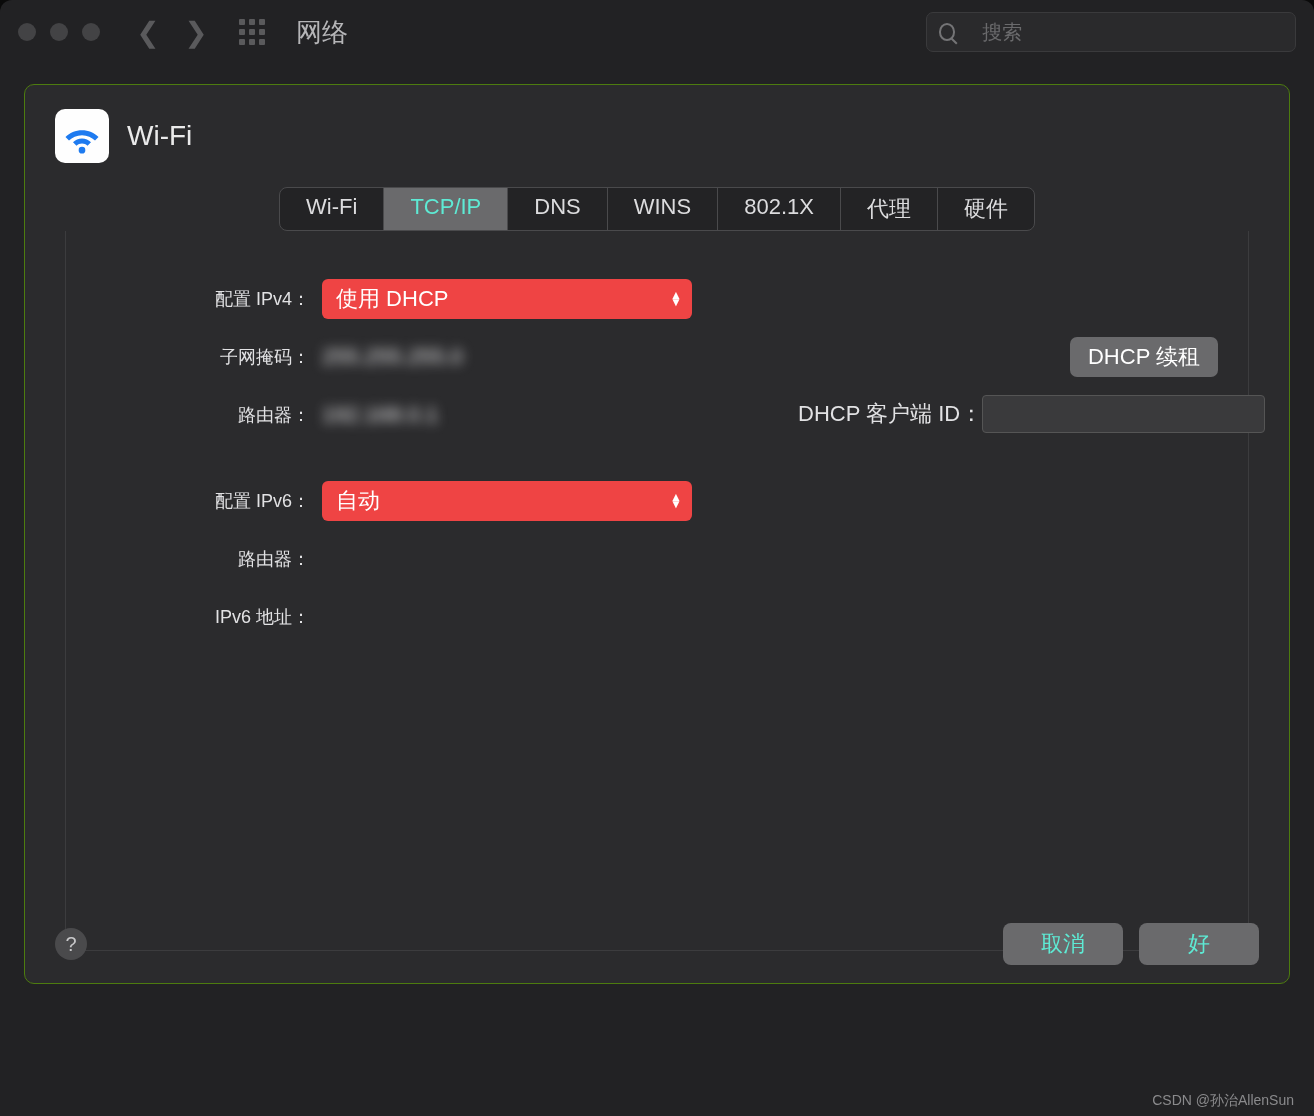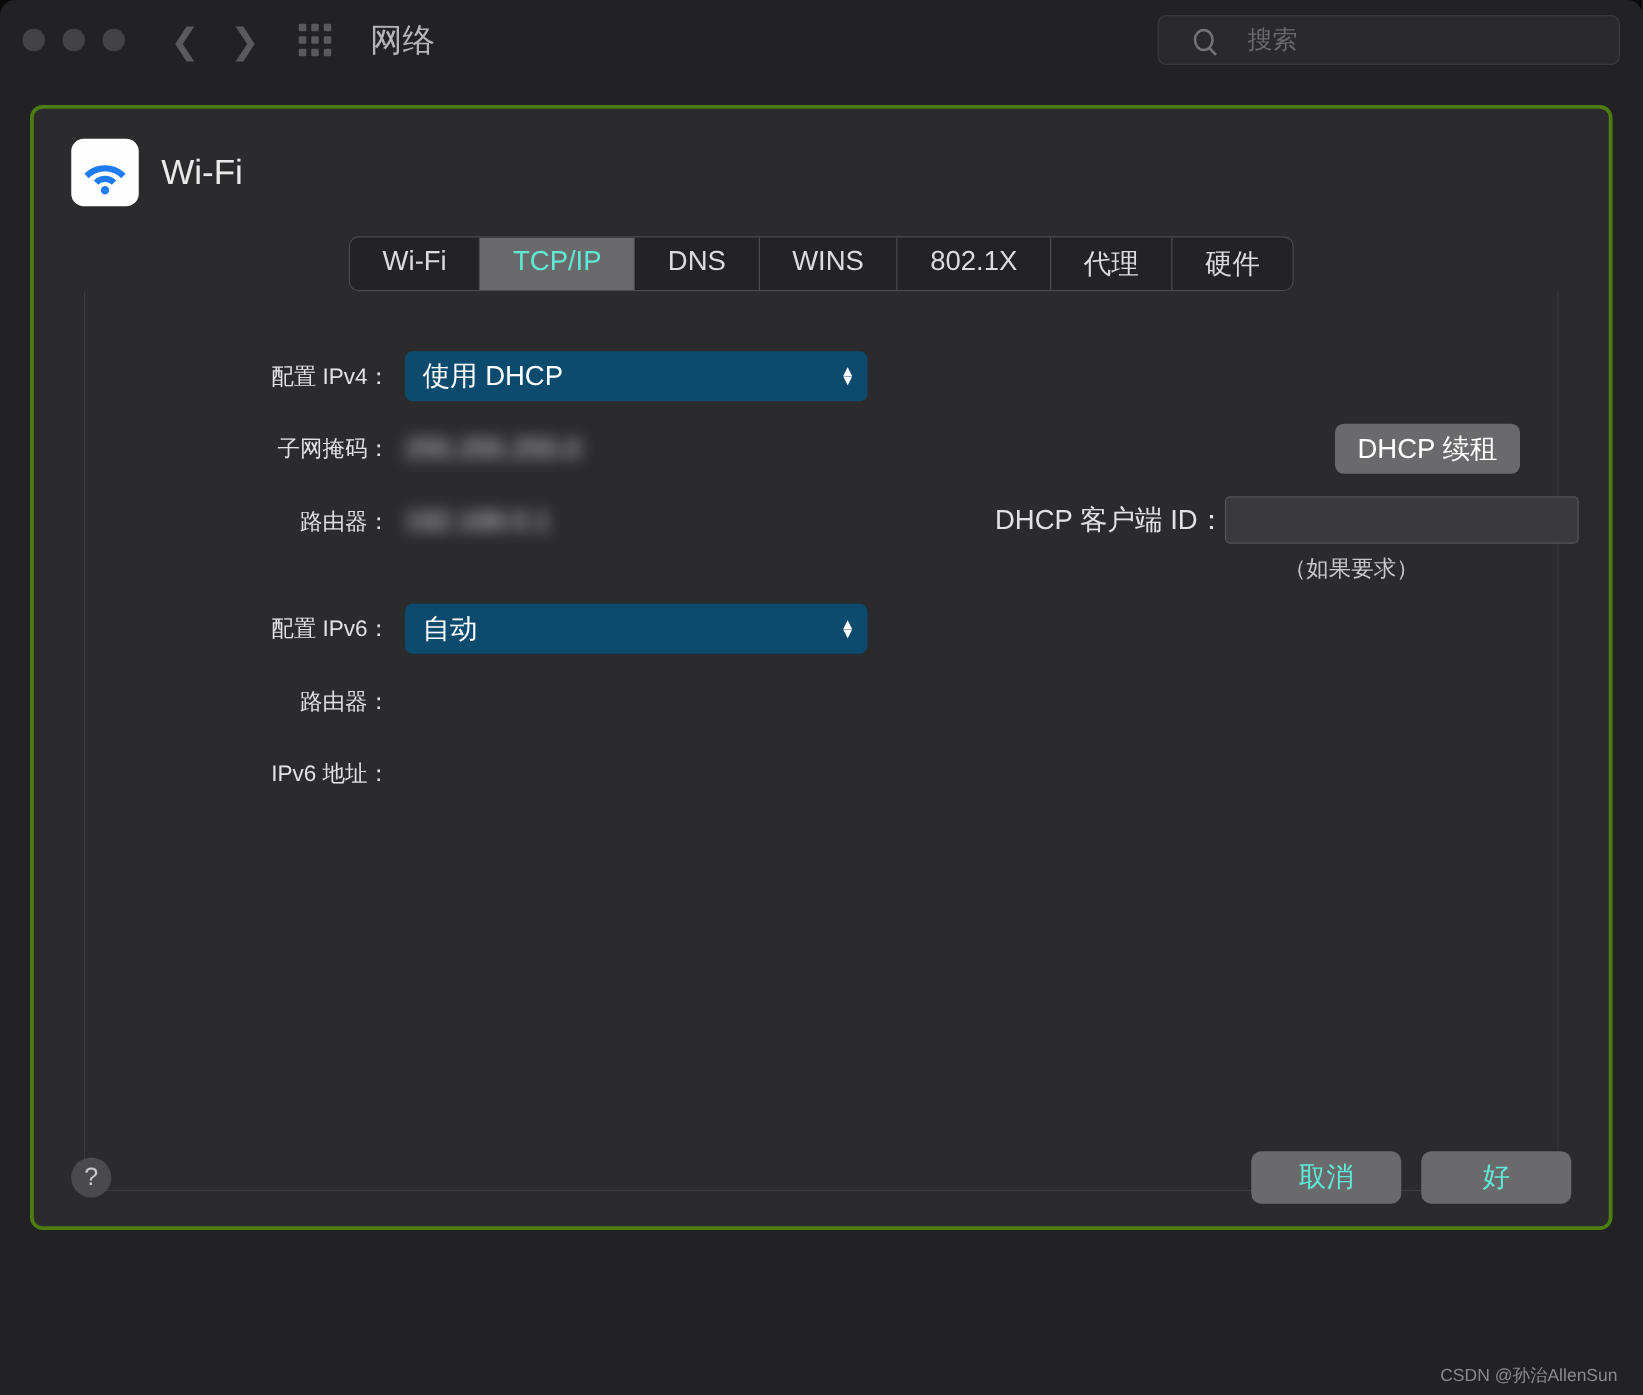--- a/index.html
+++ b/index.html
@@ -31,31 +31,31 @@
     width:36px;height:36px;display:grid;
     grid-template-columns:repeat(3,6px);grid-template-rows:repeat(3,6px);
     gap:4px; margin:0 14px 0 8px; align-content:center;justify-content:center;
   }
   .grid-icon span{background:#5a5a5c;border-radius:1px;}
   .title-text { font-size: 26px; color:#b5b5b7; font-weight:500;}
   .searchbox {
     margin-left:auto;
     width: 370px; height: 40px;
     background:#2a2a2c;border:1px solid #3a3a3c;border-radius:7px;
-    display:flex;align-items:center;padding:0 28px;gap:27px;
+    display:flex;align-items:center;padding:0 12px;gap:27px;
   }
   .search-ico{width:18px;height:18px;border:2px solid #747476;border-radius:50%;position:relative;}
   .search-ico::after{content:'';position:absolute;width:2px;height:8px;background:#747476;bottom:-6px;right:-2px;transform:rotate(-45deg);}
   .searchbox input{background:transparent;border:none;outline:none;color:#e8e8e8;font-size:20px;width:100%;}
   .searchbox input::placeholder{color:#6a6a6c;}
 
   .sheet {
     margin: 20px 24px 0 24px;
     background:#2b2b2d;
-    border:3px solid #4d7c0f;
+    border:1px solid #4d7c0f;
     border-radius:10px;
     height: 900px;
     position:relative;
   }
   .sheet-header{
     display:flex;align-items:center;gap:18px;
     padding:24px 30px 18px 30px;
   }
   .wifi-badge{
     width:54px;height:54px;border-radius:10px;background:#fefefe;
@@ -96,21 +96,21 @@
   }
   .label{
     width:230px;text-align:right;padding-right:12px;
     font-size:18px;color:#e2e2e4;
   }
   .value{
     font-size:22px;color:#e2e2e4;
   }
   .blurred{filter:blur(6px);}
   .select{
-    width:370px;height:40px;background:#0c4a6e;border-radius:6px;
+    width:370px;height:40px;background:#ef4444;border-radius:6px;
     display:flex;align-items:center;justify-content:space-between;
     padding:0 10px 0 14px;font-size:22px;color:#fff;
   }
   .select .chev{
     display:flex;flex-direction:column;line-height:7px;font-size:12px;color:#fff;
   }
   .highlight-box{
     position:absolute;border:4px solid #d83a1c;border-radius:10px;
   }
   .right-col{
@@ -237,21 +237,20 @@
           <div class="label">IPv6 地址：</div>
         </div>
       </div>
 
       <div class="right-col">
         <div class="dhcp-renew">DHCP 续租</div>
         <div class="dhcp-id-row">
           <div class="dhcp-id-label">DHCP 客户端 ID：</div>
           <input class="dhcp-id-input" style="">
         </div>
-        <div class="dhcp-hint">（如果要求）</div>
       </div>
     </div>
 
     <div class="footer">
       <div class="help">?</div>
       <div class="spacer"></div>
       <div class="btn">取消</div>
       <div class="btn">好</div>
     </div>
   </div>

